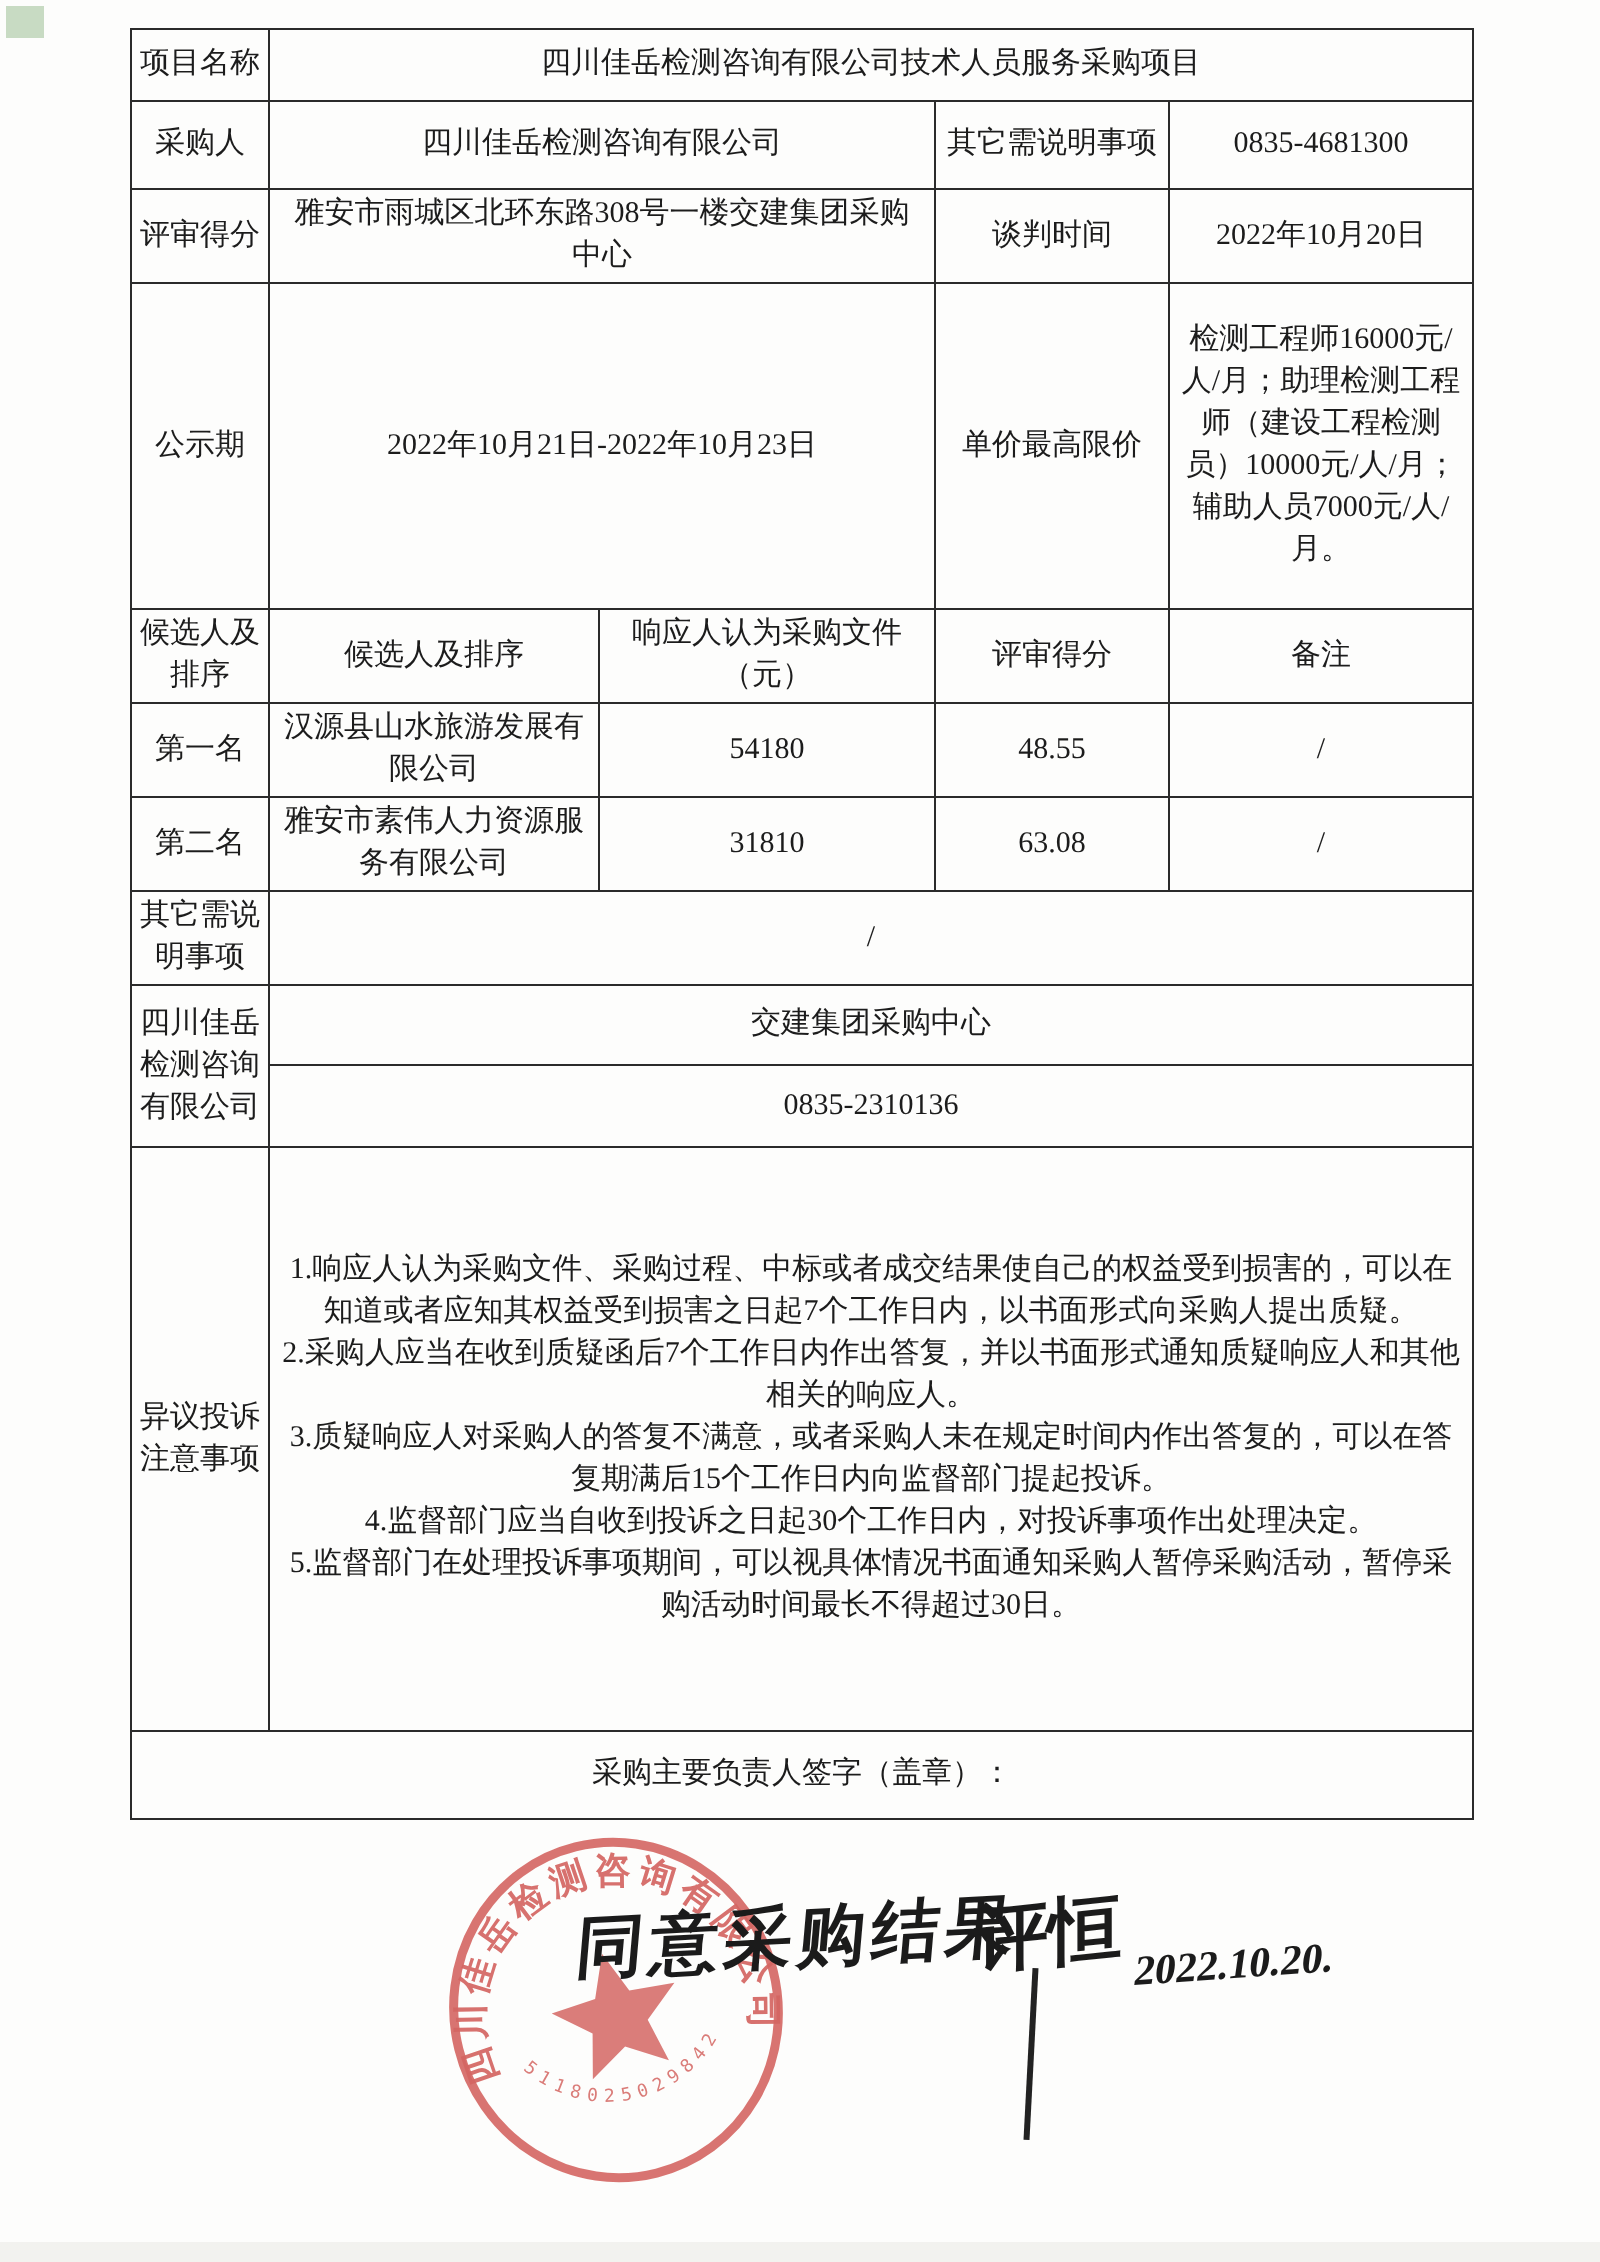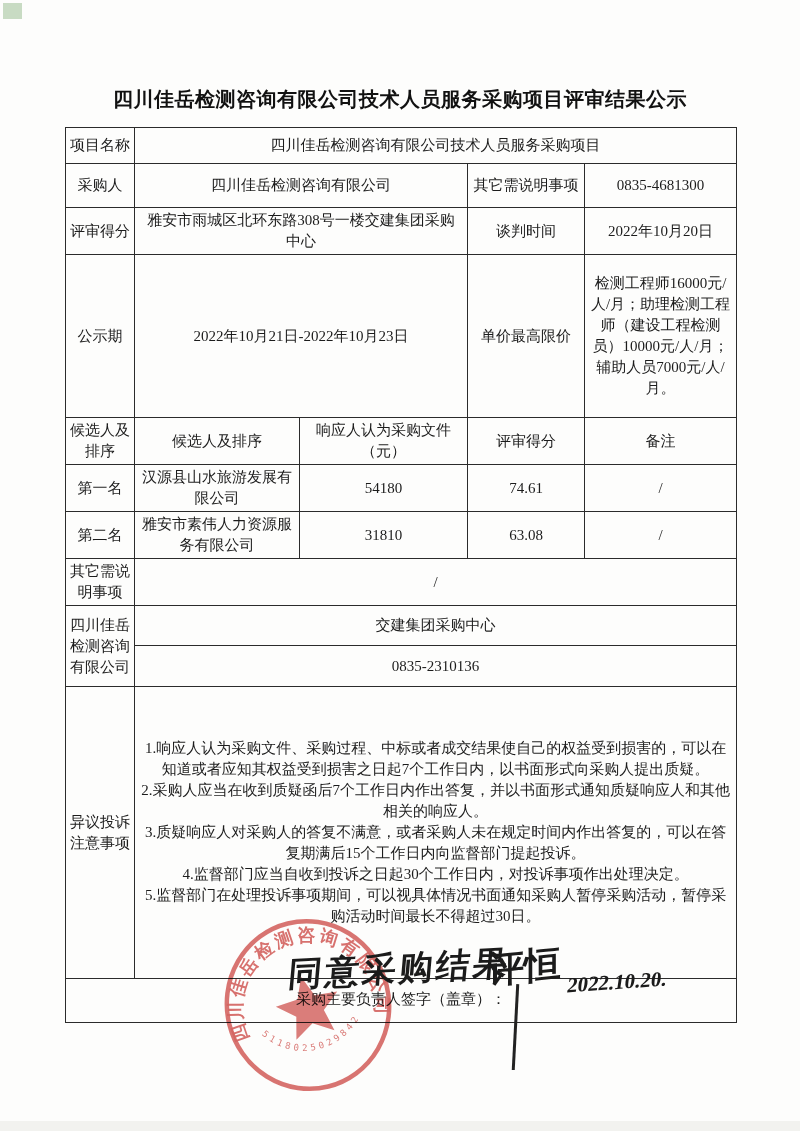--- a/index.html
+++ b/index.html
@@ -85,21 +85,20 @@
     background:#f2f2ef;
   }
 </style>
 </head>
 <body>
 
 <div class="page">
 
   <div class="corner-artifact"></div>
 
-  <div class="doc-title">四川佳岳检测咨询有限公司技术人员服务采购项目评审结果公示</div>
 
   <table class="main">
     <colgroup>
       <col style="width:69px">
         <col style="width:165px">
         <col style="width:168px">
       <col style="width:117px">
         <col style="width:152px">
     </colgroup>
 
@@ -135,21 +134,21 @@
       <td>候选人及排序</td>
       <td>响应人认为采购文件（元）</td>
       <td>评审得分</td>
       <td>备注</td>
     </tr>
 
     <tr style="height:42px">
       <td>第一名</td>
       <td>汉源县山水旅游发展有限公司</td>
       <td>54180</td>
-      <td>74.61</td>
+      <td>48.55</td>
       <td>/</td>
     </tr>
 
     <tr style="height:40px">
       <td>第二名</td>
       <td>雅安市素伟人力资源服务有限公司</td>
       <td>31810</td>
       <td>63.08</td>
       <td>/</td>
     </tr>

